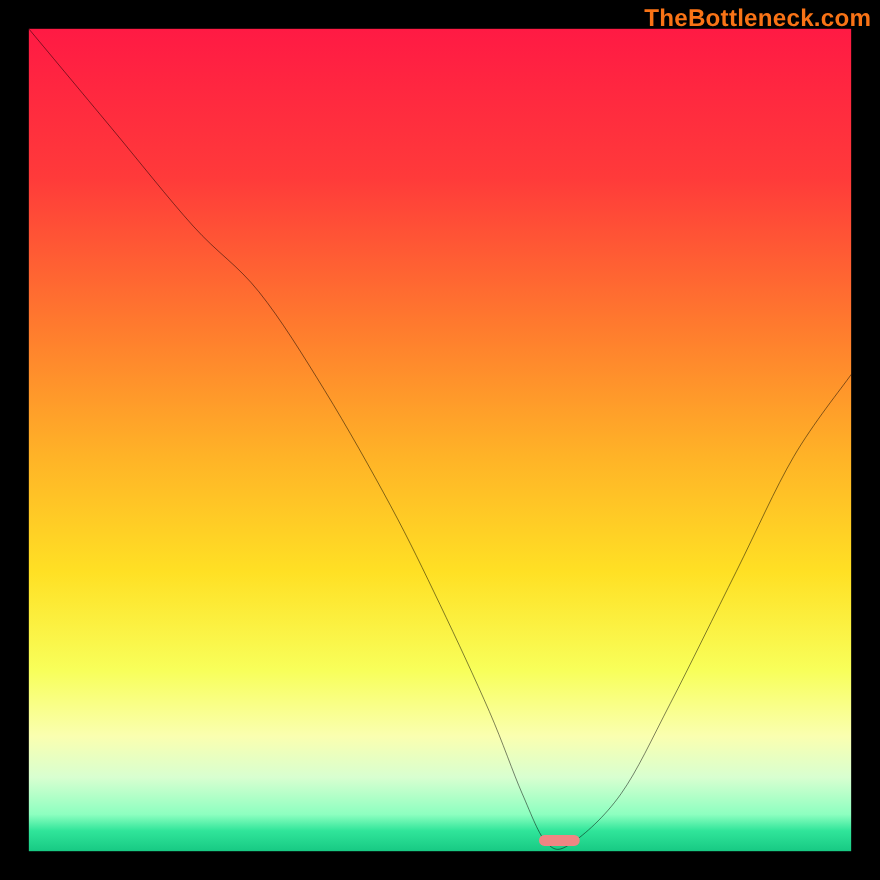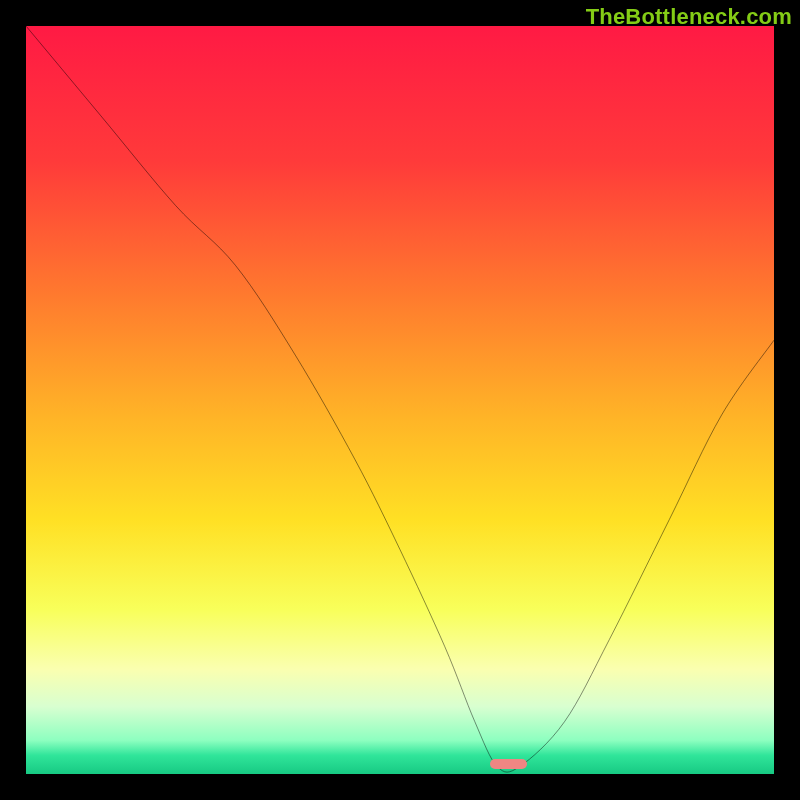--- a/index.html
+++ b/index.html
@@ -13,21 +13,21 @@
   }
   .container {
     position: relative;
     width: 800px;
     height: 800px;
   }
   .watermark {
     position: absolute;
     top: 4px;
     right: 8px;
-    color: #84cc16;
+    color: #f97316;
     font-size: 22px;
     font-weight: 600;
     letter-spacing: 0.2px;
     z-index: 10;
   }
   .plot-frame {
     position: absolute;
     left: 26px;
     top: 26px;
     width: 748px;   

